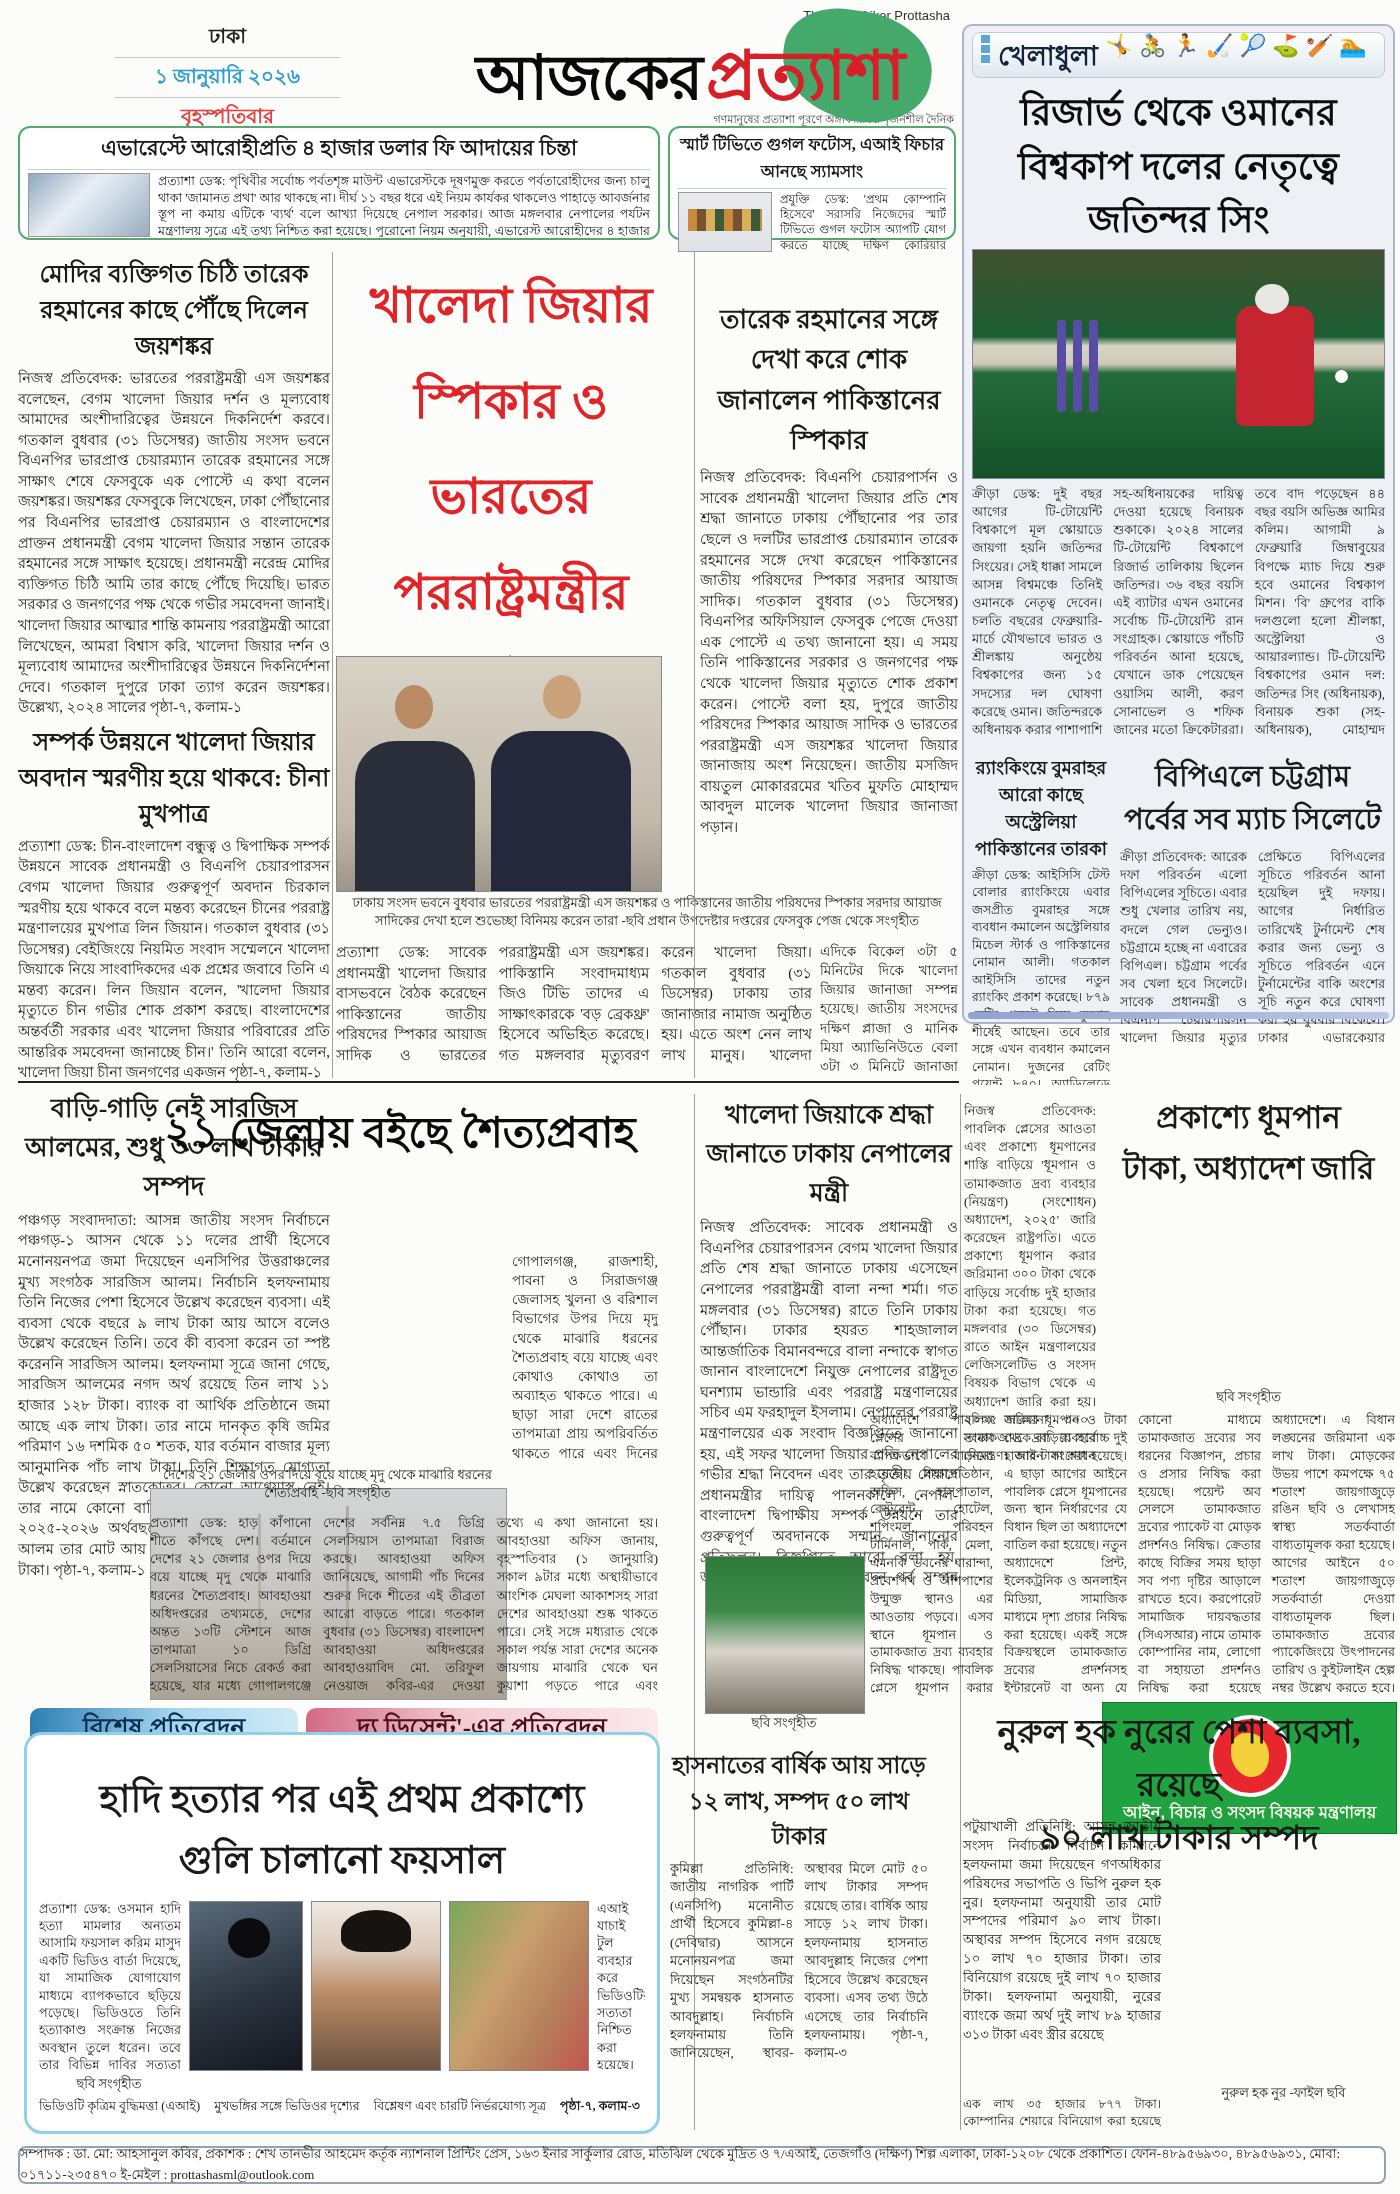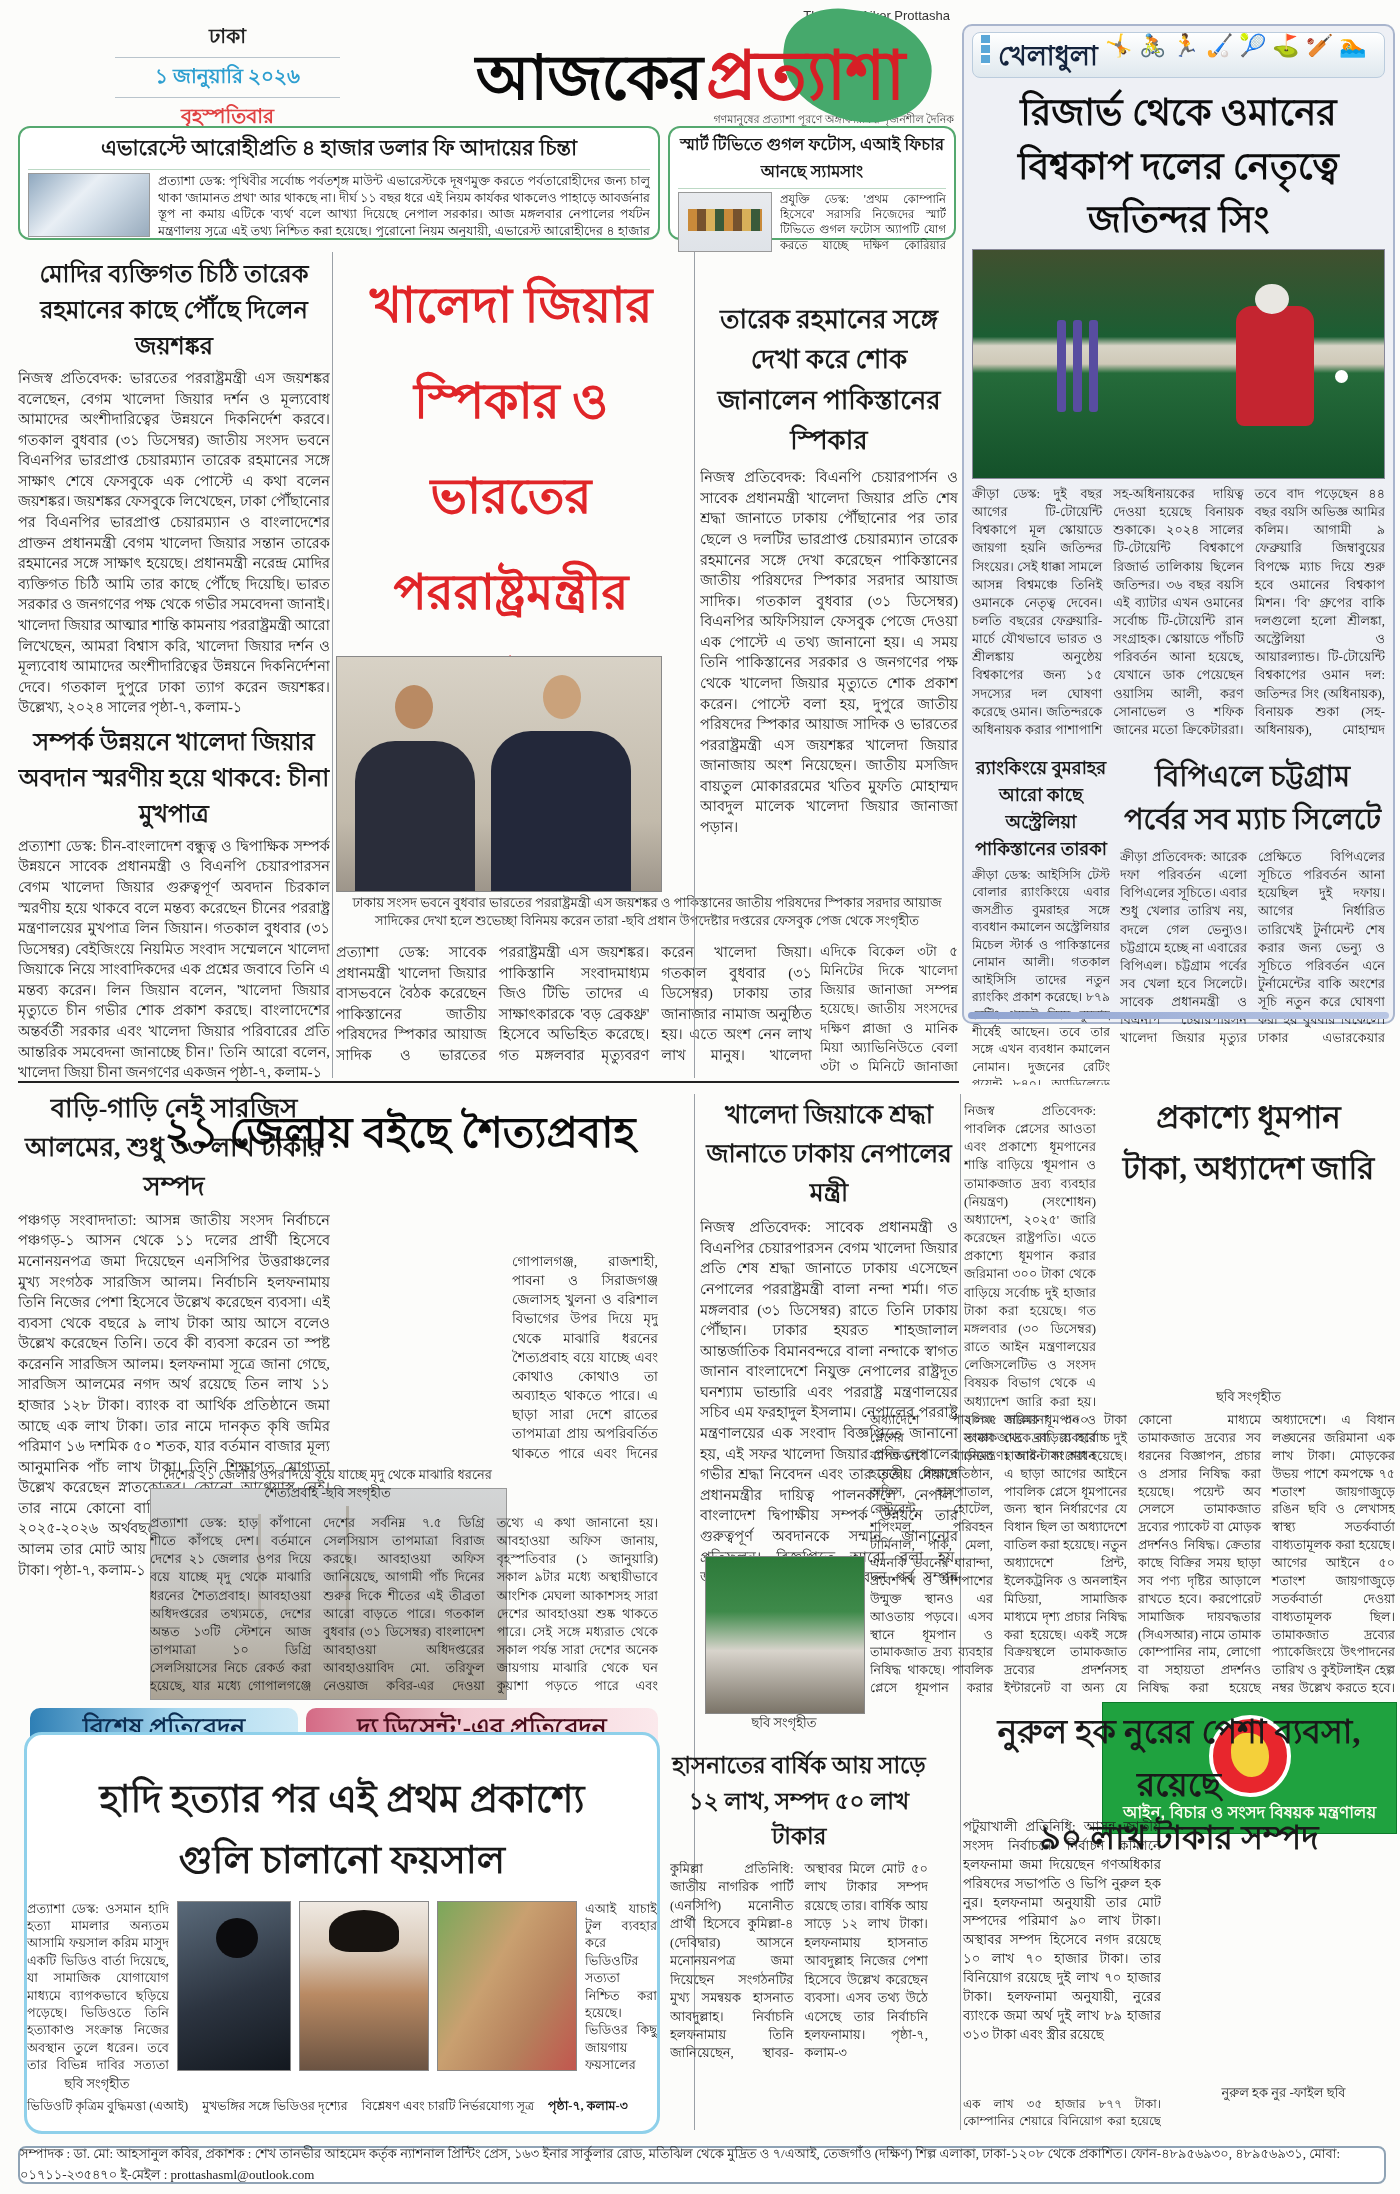--- a/index.html
+++ b/index.html
@@ -115,21 +115,21 @@
   .seal::after{content:"";position:absolute;left:18px;top:14px;width:38px;height:44px;background:#f4d03a;
         border-radius:42% 58% 50% 62%;}
   .gov-label{font-family:"Liberation Sans",sans-serif;font-size:16.5px;font-weight:bold;color:#fdfdee;
              text-align:center;padding:4px 2px 6px;}
   .smoke-cols{columns:4;column-gap:11px;}
 
   
   .nurul-head div{font-size:33px;font-weight:bold;text-align:center;line-height:1.6;}
 
   
-  .hadi-box{border:3px solid #8fd0ea;border-radius:18px;background:#fff;box-sizing:border-box;padding:34px 0 8px;}
+  .hadi-box{border:3px solid #8fd0ea;border-radius:18px;background:#fff;box-sizing:border-box;padding:34px 12px 8px;}
   .banner{height:42px;border-radius:10px;display:flex;align-items:center;justify-content:center;
           font-size:25px;font-weight:bold;}
   .banner-blue{background:linear-gradient(90deg,#2e7fb5,#a8d8ef 55%,#cfeaf6);color:#0c2d52;}
   .banner-pink{background:linear-gradient(90deg,#d46a85,#f3ccd4 45%,#fbe9ec);color:#4a0e1c;}
   .hadi-head div{font-size:38px;font-weight:bold;text-align:center;line-height:1.6;}
   .hadi-row{display:flex;gap:8px;margin-top:10px;}
   .hadi-ph{height:168px;border:1px solid #888;}
   .ph-moto{background:linear-gradient(160deg,#5a6a7a 0%,#2c3440 55%,#13181f 100%);position:relative;}
   .ph-moto::after{content:"";position:absolute;left:34%;top:10%;width:42px;height:40px;background:#0c0c0e;border-radius:50%;}
   .ph-face1{background:linear-gradient(180deg,#efe9e2 0%,#d9c9b8 30%,#b98a63 55%,#6b5342 100%);position:relative;}

